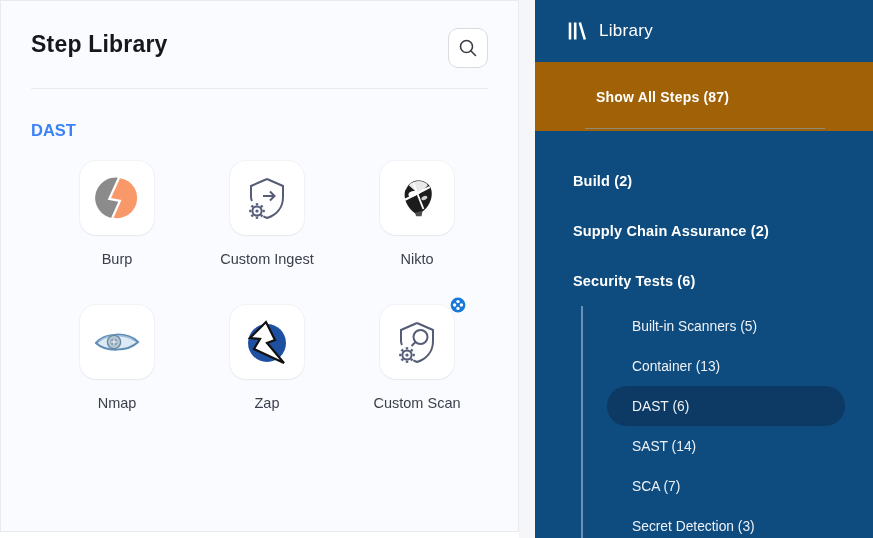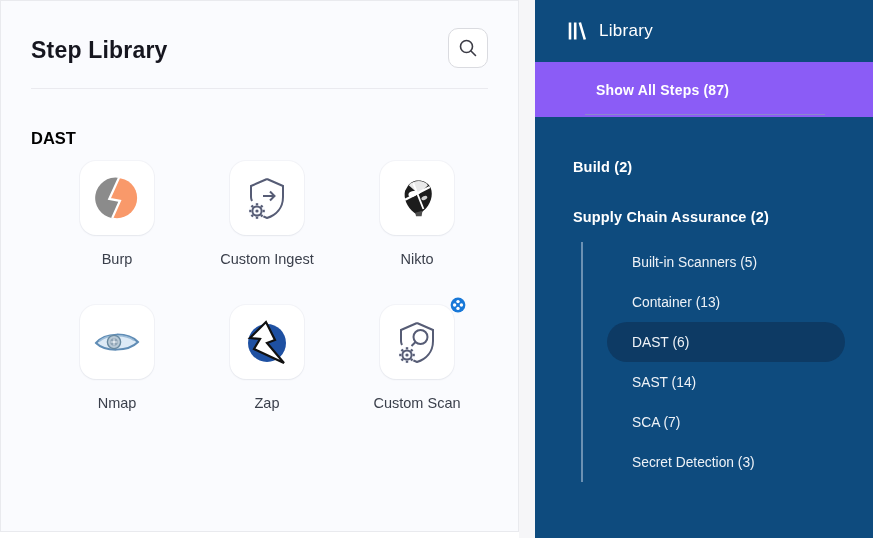--- a/index.html
+++ b/index.html
@@ -4,46 +4,46 @@
 <style>
   * { margin:0; padding:0; box-sizing:border-box; }
   html,body { width:873px; height:538px; overflow:hidden; background:#ffffff;
     font-family:"Liberation Sans","DejaVu Sans",sans-serif; }
   .stage { position:relative; width:873px; height:538px; }
 
   
   .left-panel { position:absolute; left:0; top:0; width:519px; height:532px;
     background:#fafbfe; border:1px solid #e9eaee; }
   .panel-header { position:relative; height:66px; }
-  .page-title { position:absolute; left:30px; top:36px; font-size:23px; font-weight:700;
+  .page-title { position:absolute; left:30px; top:30px; font-size:23px; font-weight:700;
     color:#16161f; letter-spacing:.2px; }
   .search-btn { position:absolute; right:30px; top:27px; width:40px; height:40px;
     background:#ffffff; border:1px solid #dadbe0; border-radius:10px; cursor:pointer;
     display:flex; align-items:center; justify-content:center; }
   .panel-divider { position:absolute; left:30px; right:30px; top:87px; height:1px; background:#eaeaef; }
-  .section-heading { position:absolute; left:30px; top:128px; font-size:16.5px; font-weight:700; color:#000000; }
+  .section-heading { position:absolute; left:30px; top:120px; font-size:16.5px; font-weight:700; color:#3b82f6; }
 
   .tile-grid { position:absolute; left:41px; top:160px; width:450px; display:grid;
     grid-template-columns:repeat(3,150px); row-gap:37px; }
   .tile-cell { position:relative; display:flex; flex-direction:column; align-items:center; cursor:pointer; }
   .tile { width:74px; height:74px; background:#ffffff; border-radius:16px;
     box-shadow:0 1px 2px rgba(20,30,60,.06), 0 0 0 1px rgba(20,30,60,.03);
     display:flex; align-items:center; justify-content:center; }
   .tile-label { margin-top:15px; font-size:14.5px; color:#3a3f4b; line-height:18px; }
   .tile-badge { position:absolute; left:108px; top:-8px; width:16px; height:16px; }
 
   
   .gap-strip { position:absolute; left:519px; top:0; width:16px; height:538px; background:#f6f6f8; }
 
   
   .sidebar { position:absolute; left:535px; top:0; width:338px; height:538px;
     background:#0e4b7e; color:#ffffff; }
   .sidebar-header { height:62px; display:flex; align-items:center; padding-left:31px; }
   .sidebar-title { margin-left:11px; font-size:17px; font-weight:500; letter-spacing:.3px; }
-  .show-all-band { position:relative; height:55px; background:#8b5cf6; display:flex; align-items:center; cursor:pointer; }
+  .show-all-band { position:relative; height:69px; background:#a16207; display:flex; align-items:center; cursor:pointer; }
   .show-all-label { margin-left:61px; font-size:14px; font-weight:700; letter-spacing:.2px; }
   .show-all-divider { position:absolute; left:50px; bottom:2px; width:240px; height:1px;
     background:#8ba0b5; opacity:.65; }
   .cat-list { padding-top:25px; }
   .cat-item { height:50px; display:flex; align-items:center; padding-left:38px;
     font-size:14.5px; font-weight:600; letter-spacing:.15px; cursor:pointer; }
   .sub-list { margin-left:46px; width:264px; border-left:2px solid rgba(185,204,223,.55);padding-left:24px; }
   .sub-item { height:40px; display:flex; align-items:center; padding-left:25px;
     font-size:13.8px; font-weight:400; color:#eef2f7; cursor:pointer; }
   .sub-item.selected { background:#0d3a64;border-radius:20px; }
@@ -214,20 +214,23 @@
       <span class="show-all-divider"></span>
     </div>
 
     <div class="cat-list">
       <div class="cat-item">
         <span>Build (2)</span>
       </div>
       <div class="cat-item">
         <span>Supply Chain Assurance (2)</span>
       </div>
+      <div class="cat-item">
+        <span>Security Tests (6)</span>
+      </div>
 
       <div class="sub-list">
         <div class="sub-item">
           <span>Built-in Scanners (5)</span>
         </div>
         <div class="sub-item">
           <span>Container (13)</span>
         </div>
         <div class="sub-item selected">
           <span>DAST (6)</span>

